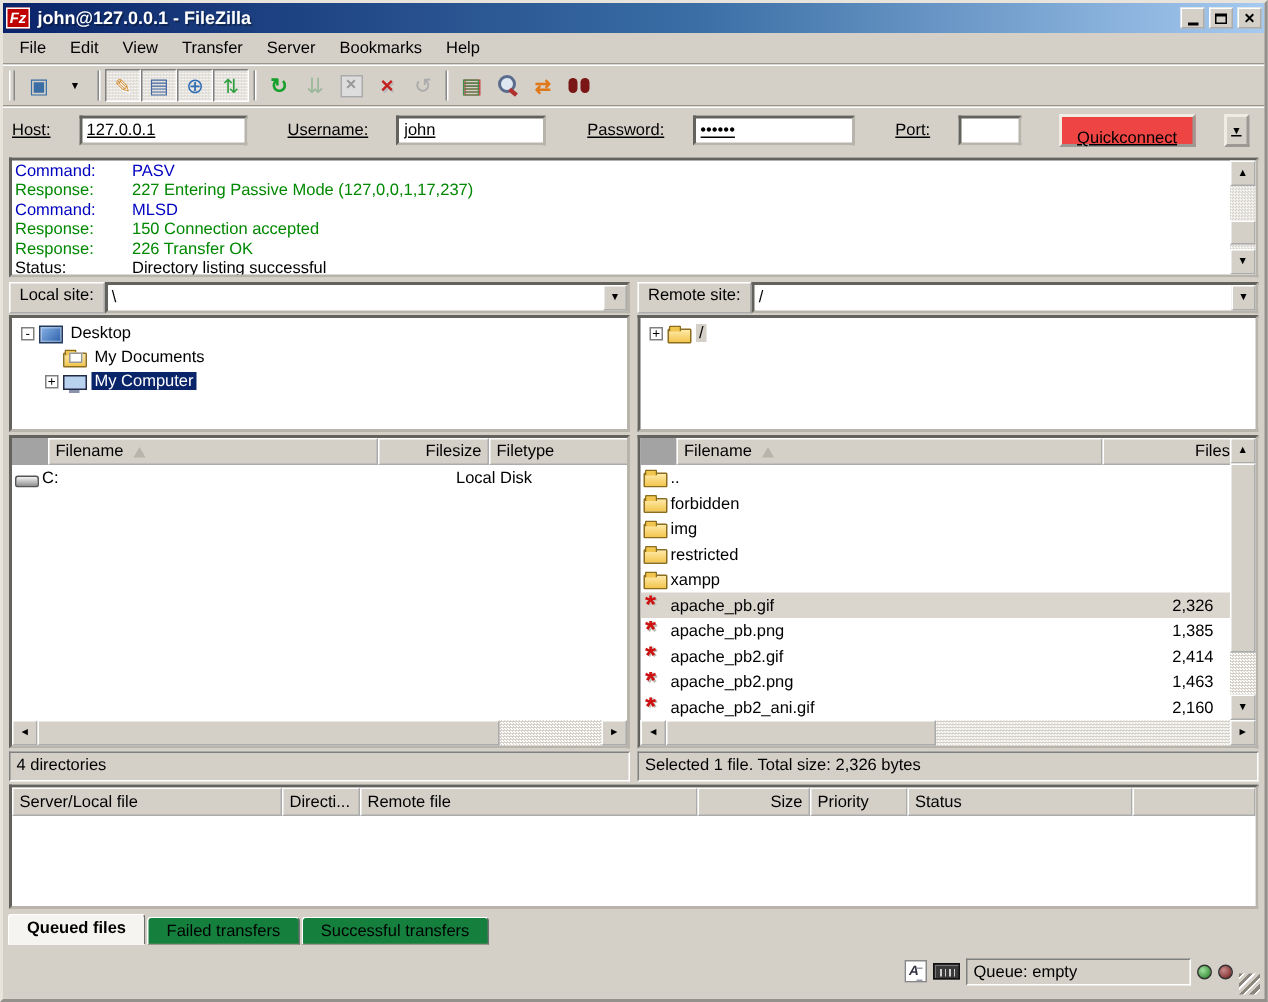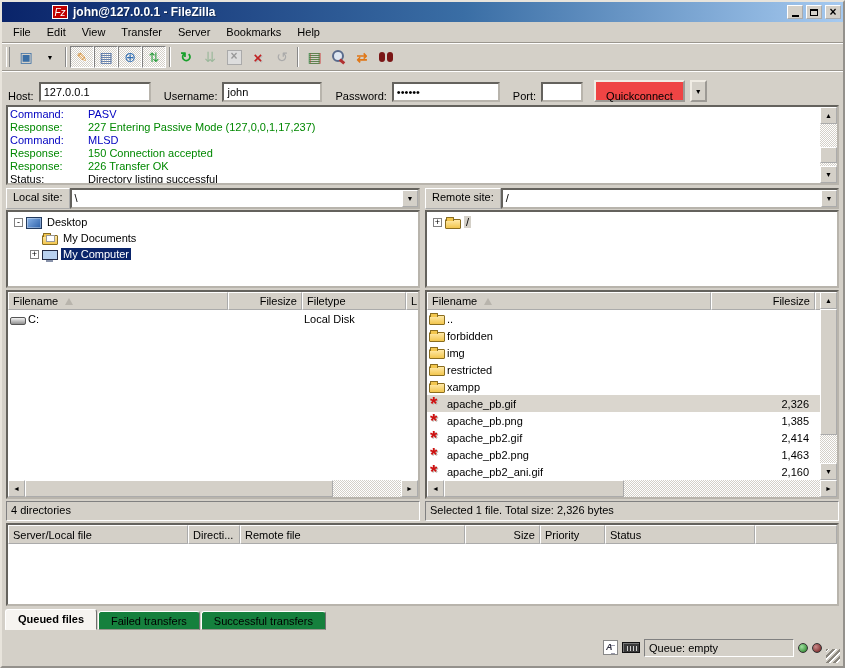--- a/index.html
+++ b/index.html
@@ -6,22 +6,22 @@
   body { margin:0; background:#808080; font-family:"Liberation Sans", sans-serif; }
   .win {
     width:845px; height:668px; background:#d4d0c8;
     border:2px outset #e8e4dc; display:flex; flex-direction:column;
     font-size:11px; color:#000; overflow:hidden; position:relative;
   }
   
   .titlebar { height:20px; flex:0 0 20px; background:linear-gradient(90deg,#0a246a 0%,#3a6ea5 55%,#a6caf0 100%);
     display:flex; align-items:center; padding:1px 2px; gap:3px; }
   .fz-logo { width:16px; height:14px; background:#c00000; border:1px solid #fff;
-    color:#fff; font-weight:normal; font-style:italic; font-size:10px;
-    display:flex; align-items:center; justify-content:center; flex:0 0 auto;margin-left:48px; }
+    color:#fff; font-weight:bold; font-style:italic; font-size:10px;
+    display:flex; align-items:center; justify-content:center; flex:0 0 auto; }
   .title-text { flex:1; color:#fff; font-weight:bold; font-size:12px; padding-left:2px;
     white-space:nowrap; overflow:hidden; text-shadow:1px 1px 0 #00000055; }
   .win-btn { width:16px; height:14px; background:#d4d0c8; border:1px outset #fff;
     display:flex; align-items:center; justify-content:center; flex:0 0 auto; font-size:9px; line-height:9px; }
   .glyph-min { width:7px; height:2px; background:#000; margin-top:7px; }
   .glyph-max { width:8px; height:7px; border:1px solid #000; border-top-width:2px; }
   .glyph-close { font-size:12px; font-weight:bold; line-height:10px; }
   
   .menubar { height:20px; flex:0 0 20px; display:flex; align-items:center; padding:0 3px; }
   .menu-item { padding:3px 8px; }
@@ -53,21 +53,21 @@
   .tb-glyph.v-compare::before { content:""; position:absolute; left:2px; top:1px; width:8px; height:8px;
     border:2px solid #5a6b8c; border-radius:50%; background:#dfe7f2; }
   .tb-glyph.v-compare::after { content:""; position:absolute; right:1px; bottom:2px; width:6px; height:3px;
     background:#b03030; transform:rotate(40deg); }
   .tb-glyph.v-sync::before { content:"⇄"; color:#e07818; font-weight:bold; font-size:13px; }
   .tb-glyph.v-find { position:relative; }
   .tb-glyph.v-find::before, .tb-glyph.v-find::after { content:""; position:absolute; top:3px; width:6px; height:10px;
     background:#7a1616; border-radius:3px; }
   .tb-glyph.v-find::before { left:1px; } .tb-glyph.v-find::after { right:1px; }
   
-  .quickbar { height:30px; flex:0 0 30px; display:flex; align-items:flex-end; gap:5px; padding:0 6px; }
+  .quickbar { height:30px; flex:0 0 30px; display:flex; align-items:center; gap:19px; padding:0 6px;text-decoration:underline; }
   .qc-label { white-space:nowrap; }
   .field { height:20px; border:2px inset #b8b4ac; background:#fff; font:11px "Liberation Sans",sans-serif; padding:0 3px; }
   .btn { height:22px; background:#ef4444; border:2px outset #f0ece4; padding:8px 10px;
     font:11px "Liberation Sans",sans-serif; }
   .combo-btn { width:17px; height:22px; background:#d4d0c8; border:2px outset #f0ece4;
     display:flex; align-items:center; justify-content:center; font-size:7px; }
   
   .log-wrap { flex:0 0 86px; padding:3px 4px; }
   .log-box { height:80px; background:#fff; border:2px inset #b8b4ac; display:flex; overflow:hidden; }
   .log-lines { flex:1; padding:1px 1px 0 2px; overflow:hidden; }
@@ -117,21 +117,21 @@
   .v-computer-icon::after { content:""; position:absolute; left:3px; bottom:-3px; width:7px; height:2px; background:#8892aa; }
   .v-drive-icon { width:15px; height:8px; margin-top:4px; background:linear-gradient(#f4f4f4,#8f8f8f);
     border:1px solid #555; border-radius:2px; }
   .v-image-file-icon { width:13px; height:14px; }
   .v-image-file-icon::before { content:"*"; position:absolute; left:1px; top:-1px; font-size:19px; line-height:16px;
     font-weight:bold; color:#cf1010; text-shadow:1px 1px 0 #c0bcb4; }
   
   .list-box { flex:1; display:flex; flex-direction:column; background:#fff; border:2px inset #b8b4ac; min-height:0; }
   .list-upper { flex:1; display:flex; min-height:0; }
   .list-main { flex:1; display:flex; flex-direction:column; min-width:0; }
-  .list-header { height:18px; flex:0 0 18px; display:flex; background:#a3a3a3; overflow:hidden; }
+  .list-header { height:18px; flex:0 0 18px; display:flex; background:#a3a3a3; overflow:hidden;padding-left:24px; }
   .col-h { border:1px outset #fff; background:#d4d0c8; padding:1px 4px; display:flex; align-items:center;
     overflow:hidden; white-space:nowrap; flex:0 0 auto; }
   .list-header::after { content:""; flex:1 0 6px; border:1px outset #fff; background:#d4d0c8; }
   .col-h.v-right { justify-content:flex-end; }
   .col-h.sorted::after { content:""; margin-left:7px; width:0; height:0;
     border-left:4px solid transparent; border-right:4px solid transparent; border-bottom:7px solid #b8b4ac; }
   .list-rows { flex:1; overflow:hidden; }
   .file-row { display:flex; height:17px; align-items:center; }
   .file-row.v-inactive { background:#dad6ce; }
   .cell { flex:0 0 auto; overflow:hidden; white-space:nowrap; padding:0 2px; }

